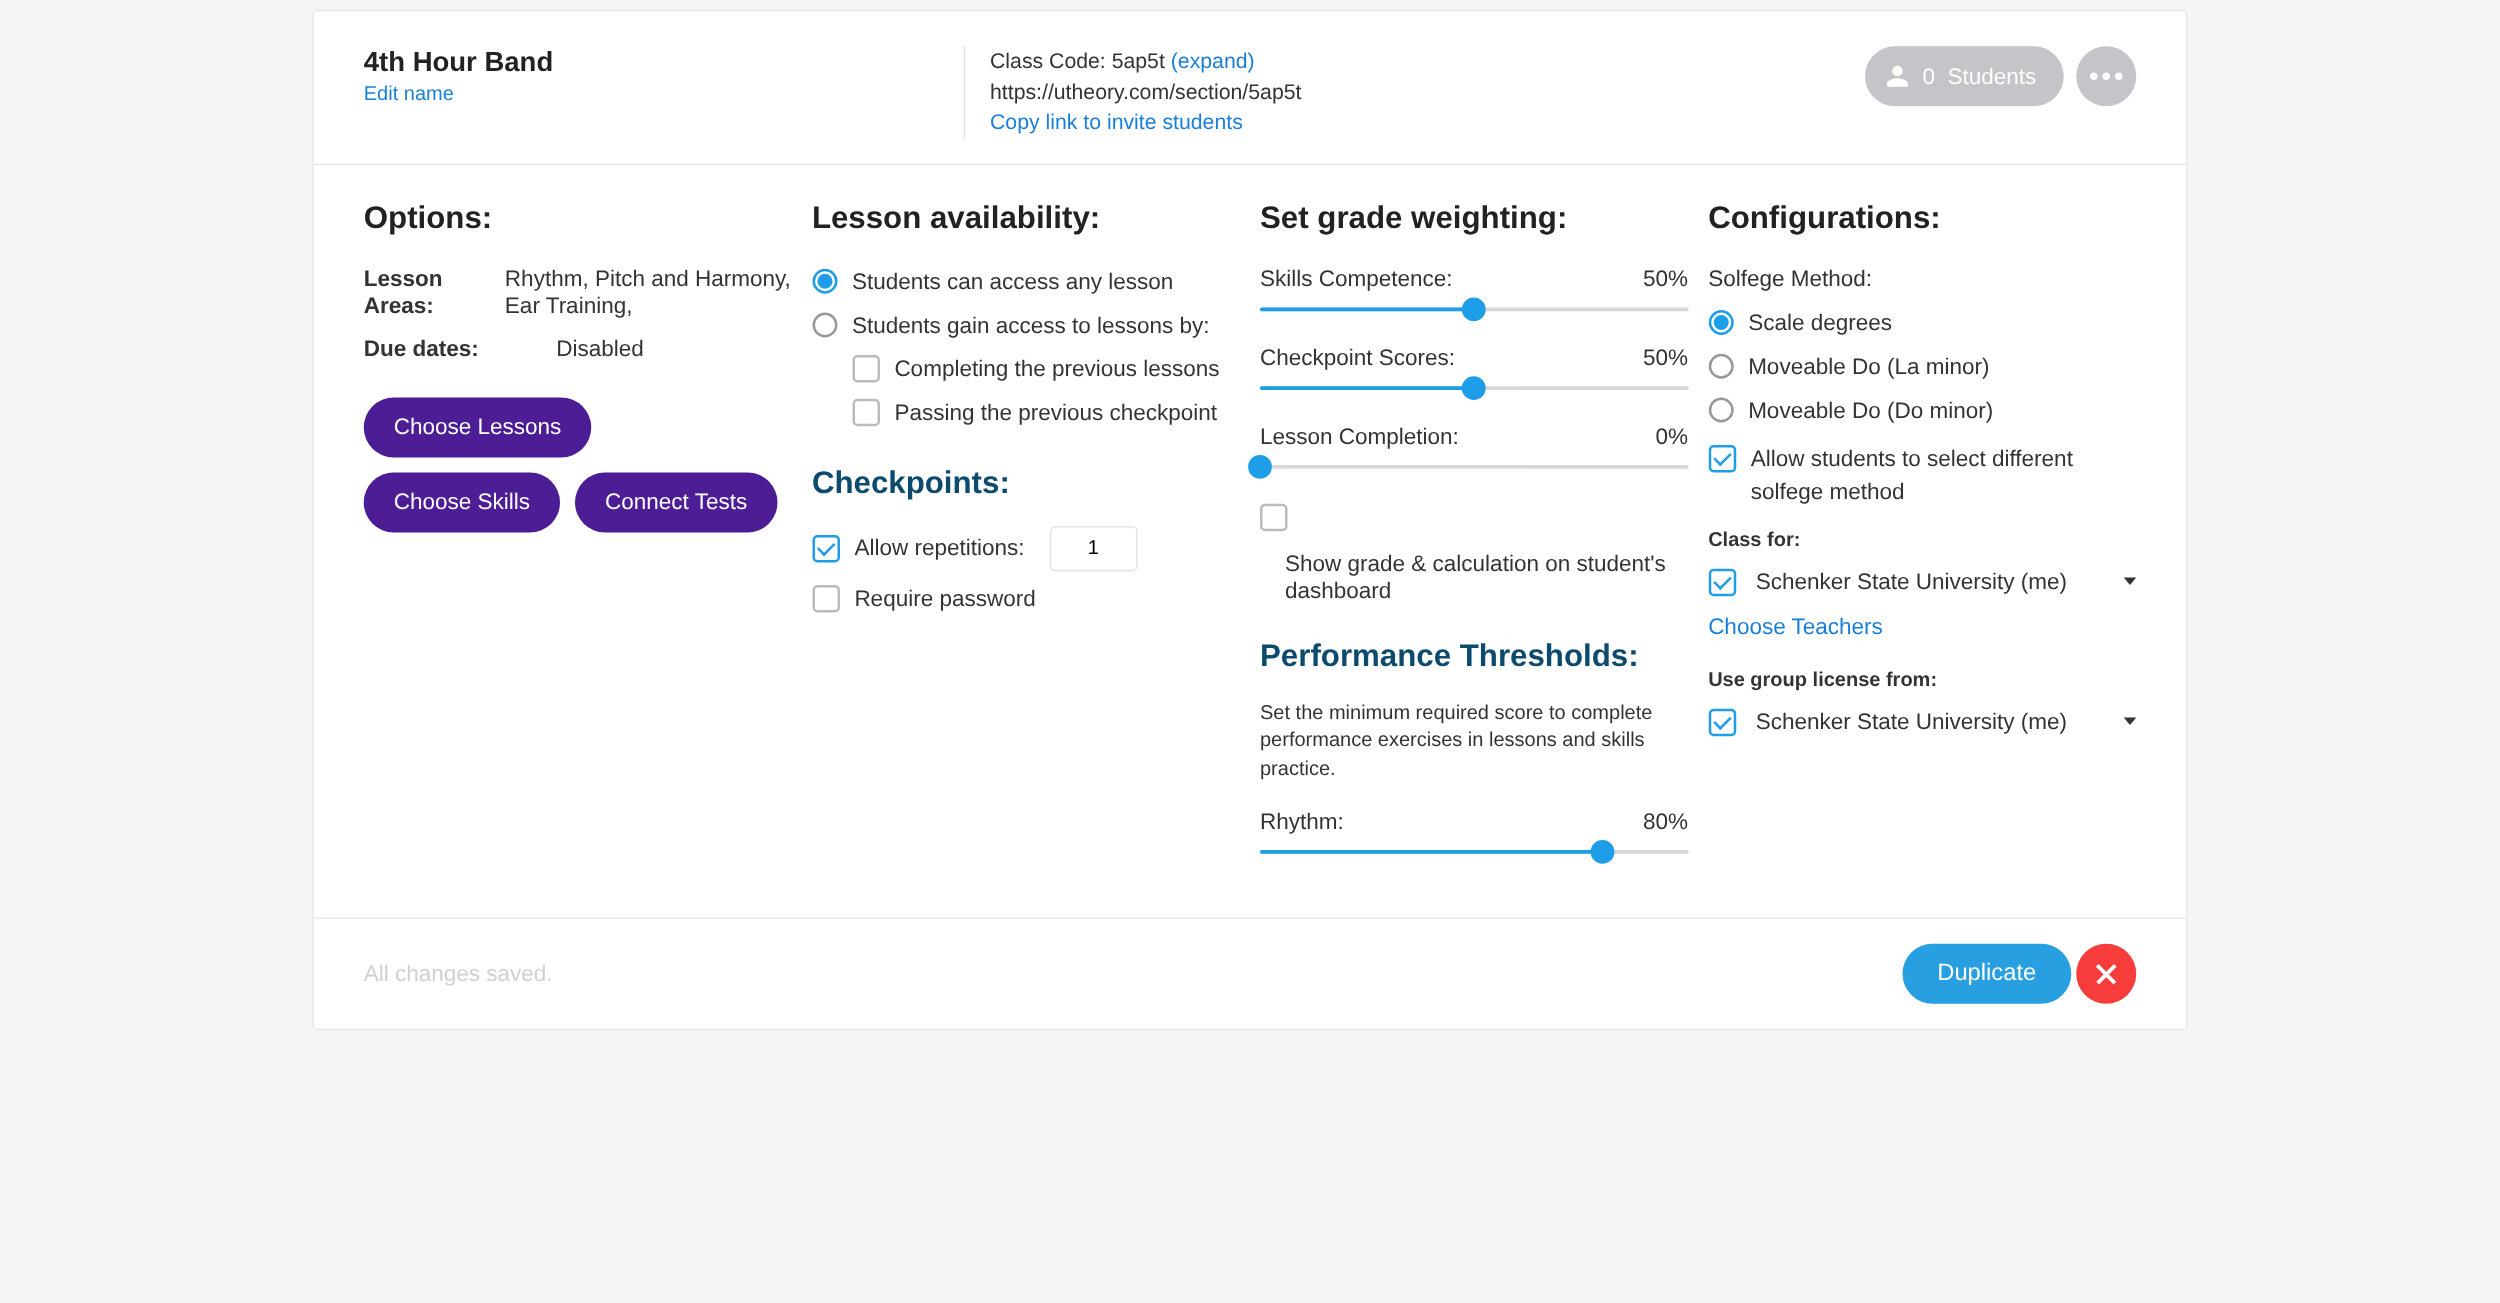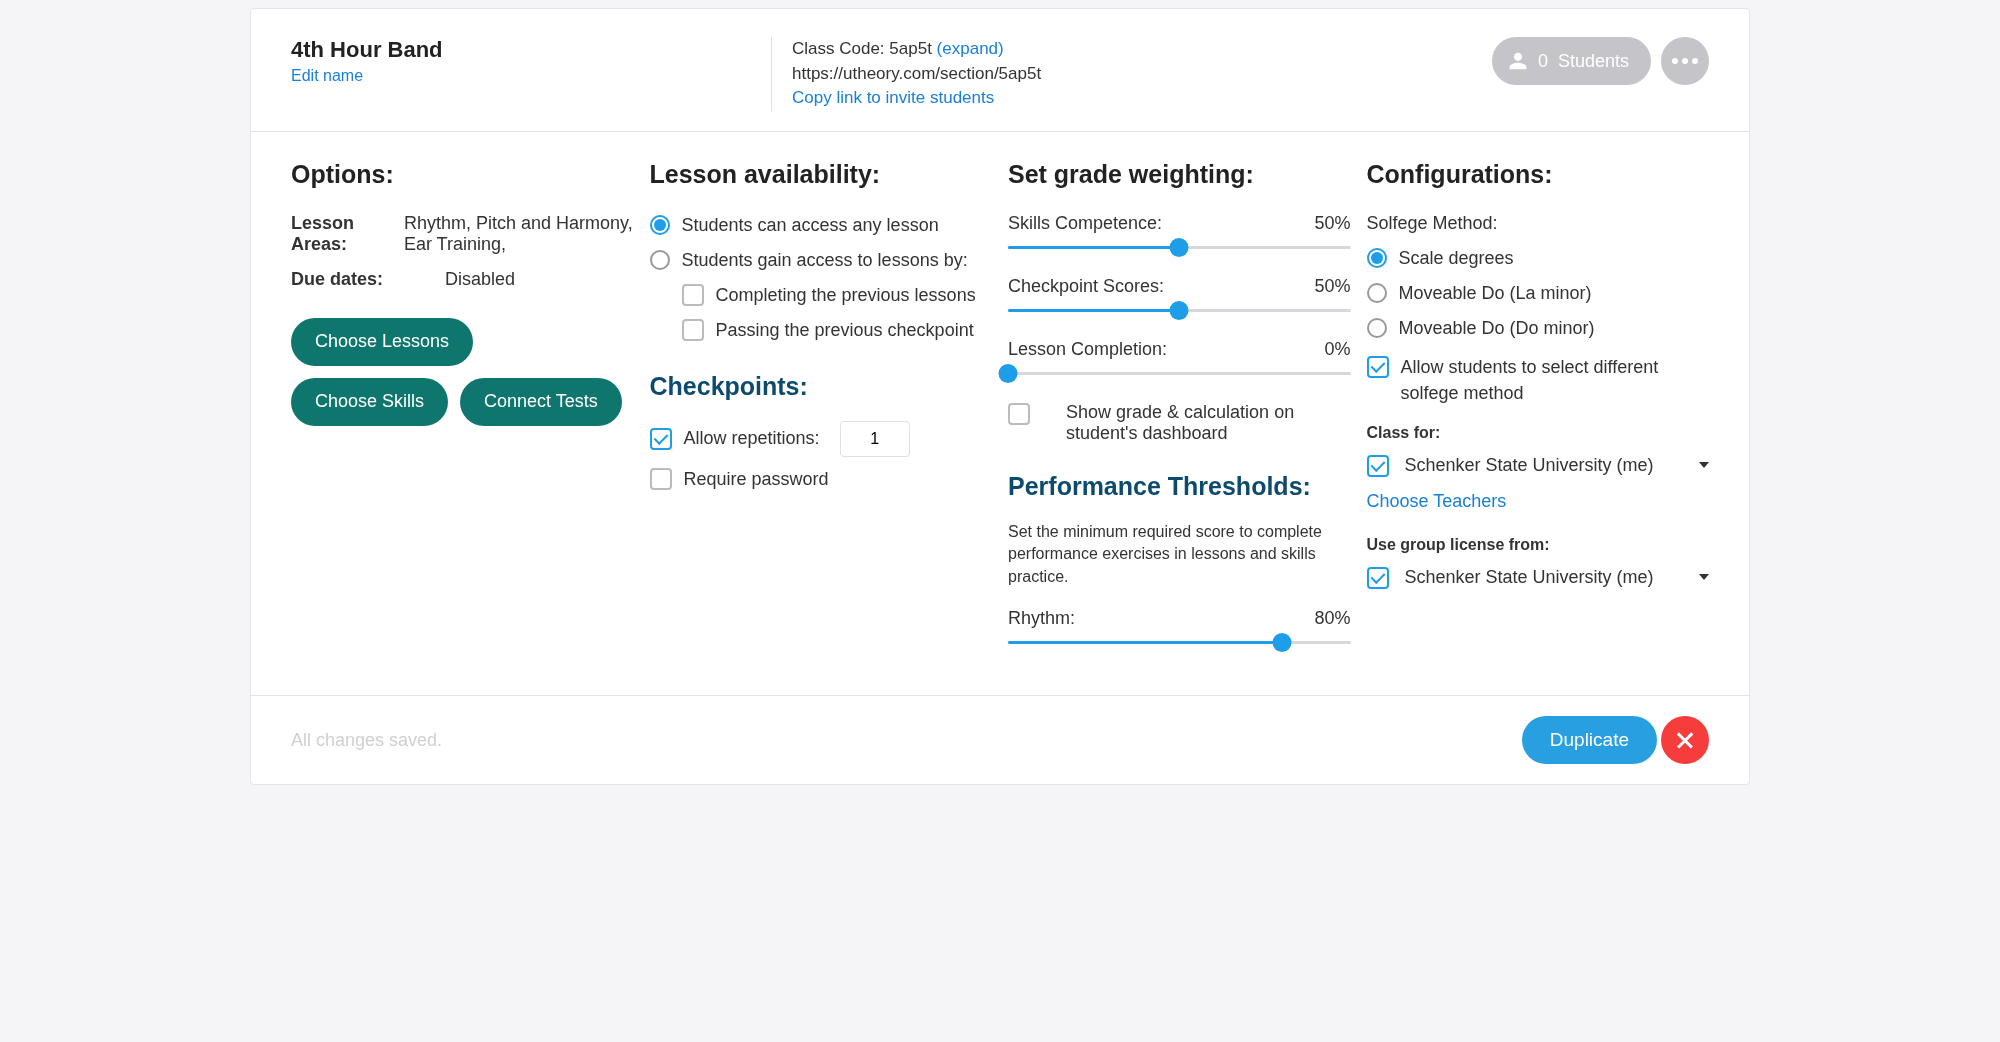--- a/index.html
+++ b/index.html
@@ -95,21 +95,21 @@
       color: #0c4a6e;
       margin-top: 28px;
       margin-bottom: 20px;
     }
     .opt-table { font-size: 18px; margin-bottom: 20px; }
     .opt-row { display: flex; margin-bottom: 6px; gap: 24px; }
     .opt-label { font-weight: 700; width: 130px; }
     .opt-val {}
     .btn-row { display: flex; flex-wrap: wrap; gap: 12px; margin-top: 28px; }
     .btn-orange {
-      background: #0f766e;
+      background: #4c1d95;
       color: #fff;
       border: none;
       border-radius: 999px;
       height: 48px;
       padding: 0 24px;
       font-size: 18px;
       cursor: pointer;
     }
     .radio-row, .check-row {
       display: flex;
@@ -234,21 +234,21 @@
       cursor: pointer;
     }
     .btn-red::before, .btn-red::after {
       content: ""; position: absolute;
       width: 20px; height: 2.5px; background: #fff;
     }
     .btn-red { position: relative; }
     .btn-red::before { transform: rotate(45deg); }
     .btn-red::after { transform: rotate(-45deg); }
     .subtext { font-size: 18px; line-height: 1.4; }
-    .show-grade-row { display:flex; gap: 16px; align-items: flex-start; margin-top: 10px; margin-bottom: 8px; font-size: 18px; }
+    .show-grade-row { display:flex; gap: 16px; align-items: flex-start; margin-top: 10px; margin-bottom: 8px; font-size: 18px; flex-direction: column; }
     .solfege-label { font-size: 18px; margin-bottom: 12px; }
   </style>
 </head>
 <body>
 
 <div class="card">
 
   <div class="header">
     <div class="title-block">
       <div class="class-title">4th Hour Band</div>

